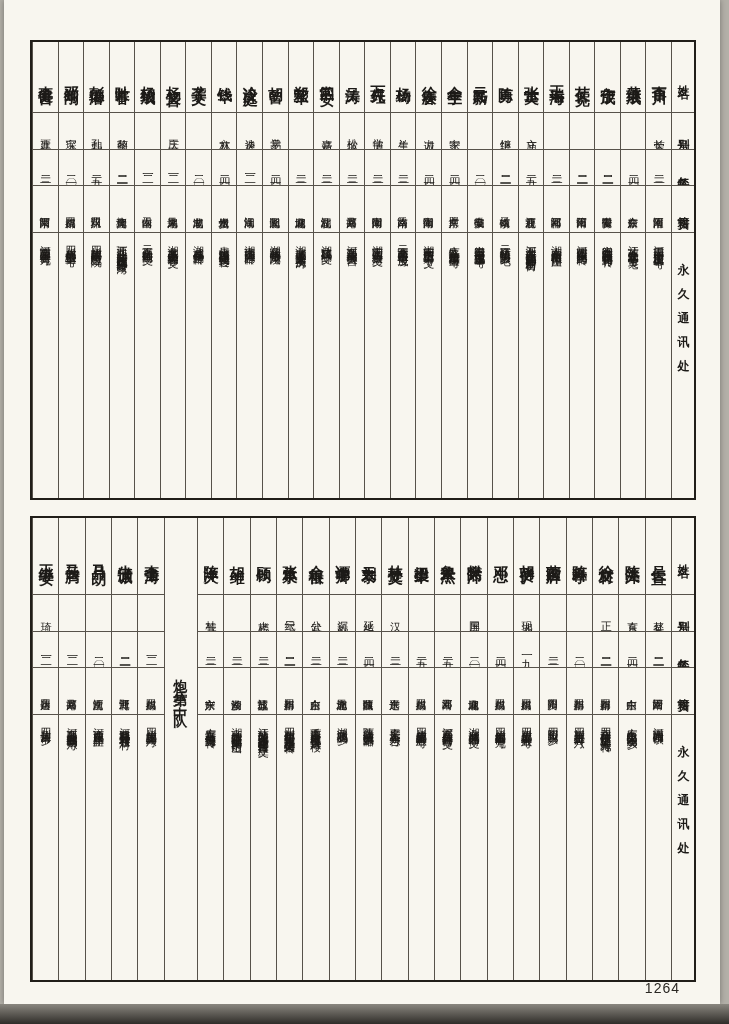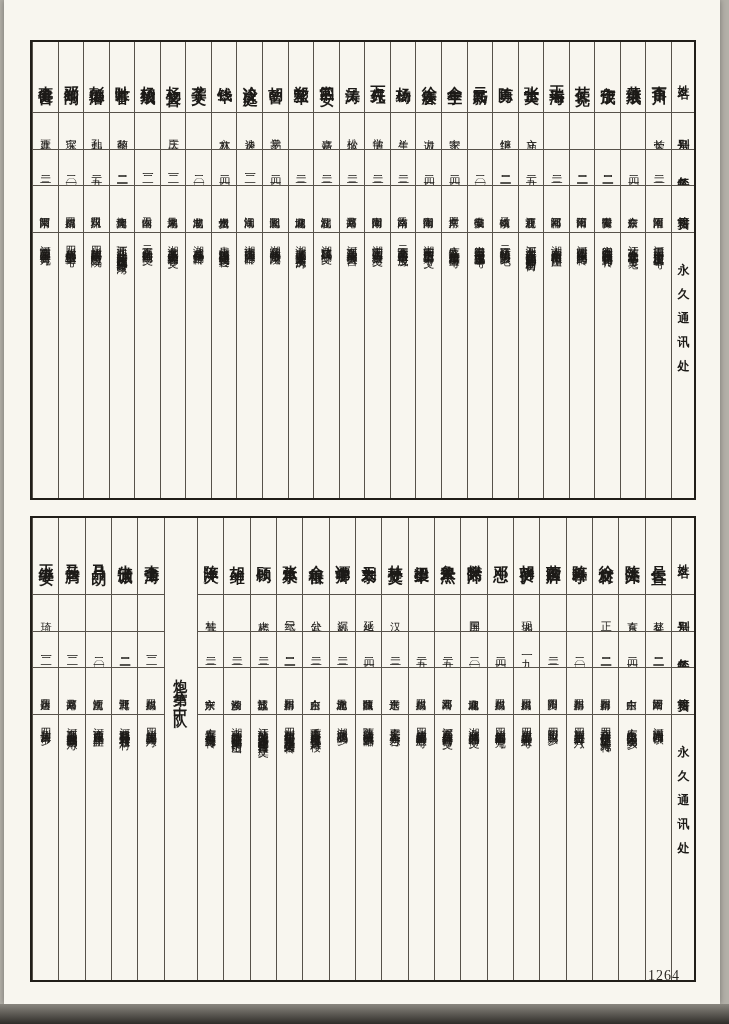--- a/index.html
+++ b/index.html
@@ -52,22 +52,22 @@
   .f-name{font-weight:700;font-size:15px;letter-spacing:2px;}
   .f-alias{font-size:11px;letter-spacing:1px;}
   .f-age{font-size:11.5px;letter-spacing:1px;}
   .f-native{font-size:10.5px;}
   .f-addr{font-size:11px;line-height:12px;letter-spacing:1px;}
   .h-label{font-size:12px;font-weight:700;letter-spacing:2px;}
   .h-addr-label{font-size:12px;font-weight:700;letter-spacing:24px;padding-top:16px;}
   .unit-cell{flex:1;align-items:flex-start;padding-top:150px;border-top:none;}
   .f-unit{font-size:14px;font-weight:600;letter-spacing:7px;}
   .page-number{
-    position:absolute;right:40px;bottom:20px;
-    font-family:Liberation Serif, serif;
+    position:absolute;right:40px;bottom:8px;
+    font-family:Liberation Sans, sans-serif;
     font-size:14px;color:#2a2722;letter-spacing:1px;
   }
 </style>
 </head>
 <body>
 
 <div class="screen">
   <div class="paper">
 
     <div class="roster-table" id="top-table">

